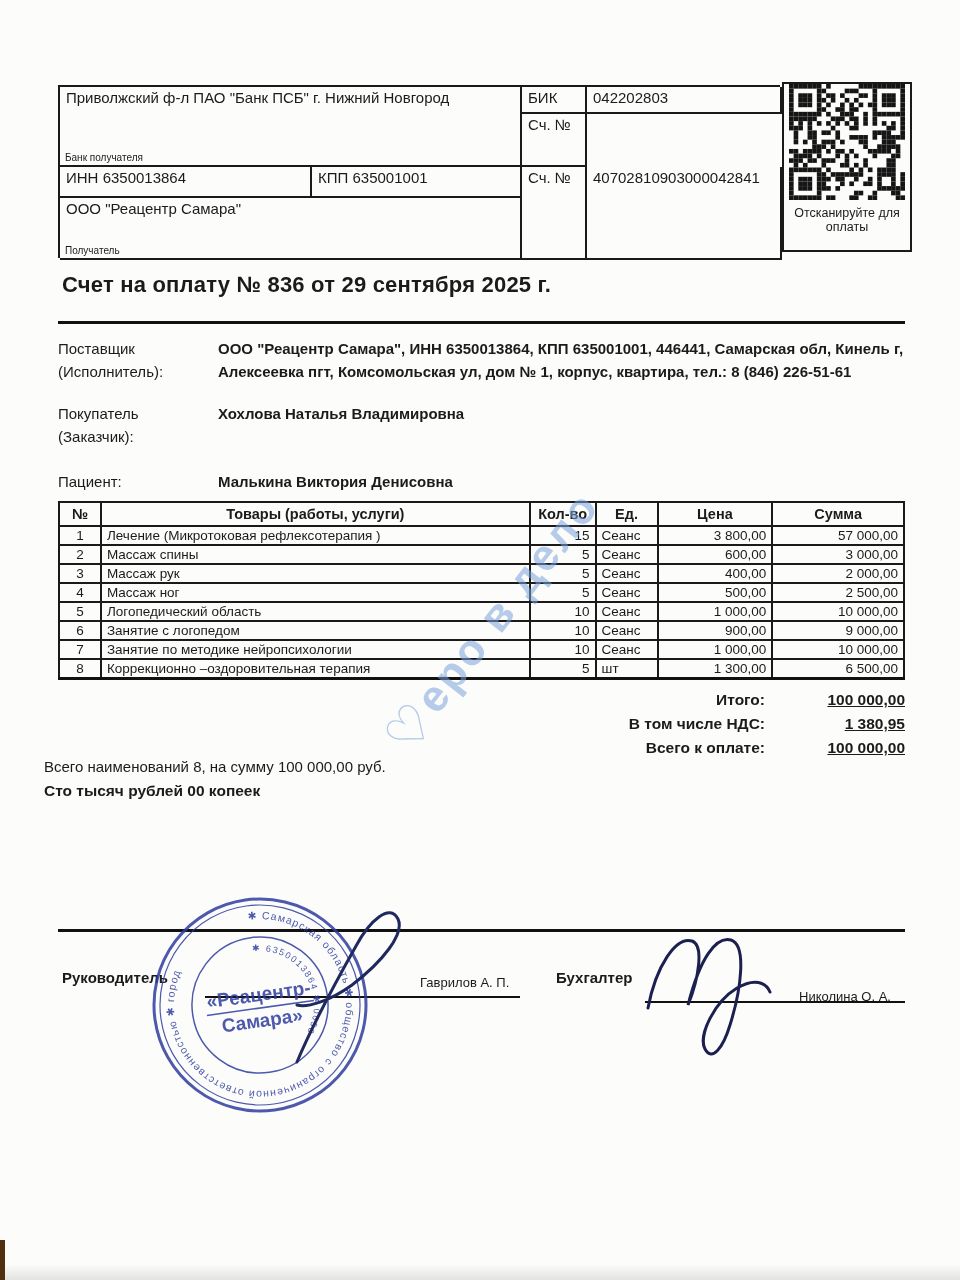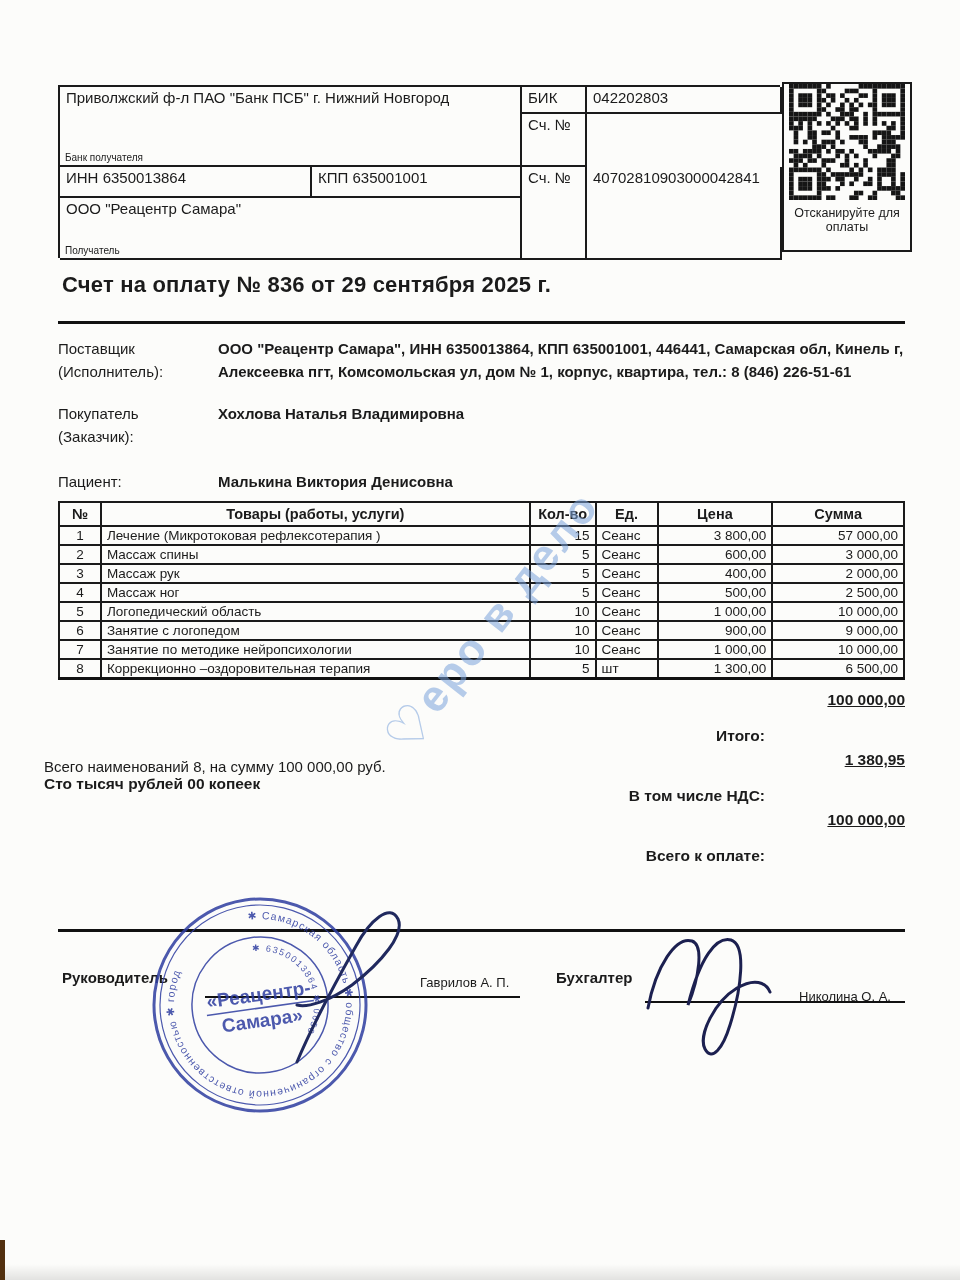--- a/index.html
+++ b/index.html
@@ -55,25 +55,25 @@
   
   .items { position:absolute; left:58px; top:501px; width:847px; border-collapse:collapse; font-size:13.5px; }
   .items th, .items td { border:2px solid #1a1a1a; padding:1px 5px; }
   .items th { font-size:14.5px; font-weight:bold; text-align:center; height:24px; }
   .items td { height:19px; }
   .items tr:last-child td { border-bottom:3px solid #111; }
   td.a-c { text-align:center; } td.a-l { text-align:left; } td.a-r { text-align:right; }
   
   .totals { position:absolute; left:58px; top:688px; width:847px; font-size:15.5px; font-weight:bold; }
   .total-row { display:flex; justify-content:flex-end; line-height:24px; }
-  .total-label { text-align:right;margin-top:36px; }
+  .total-label { text-align:right; }
   .total-value { width:140px; text-align:right;text-decoration:underline; }
   
   .summary { position:absolute; left:44px; top:758px; font-size:15px; }
-  .summary .words { font-weight:bold; font-size:15.5px; }
+  .summary .words { font-weight:bold; font-size:15.5px; margin-top:7px; }
   
   .sig-label { position:absolute; font-size:15px; font-weight:bold; }
   .sig-label.dir { left:62px; top:969px; }
   .sig-label.acc { left:556px; top:969px;text-align:right; }
   .sig-line { position:absolute; height:2px; background:#111; }
   .sig-line.l1 { left:205px; top:996px; width:315px; }
   .sig-line.l2 { left:645px; top:1001px; width:260px; }
   .sig-name { position:absolute; font-size:13px; }
   .sig-name.n1 { left:420px; top:975px; }
   .sig-name.n2 { left:799px; top:982px;margin-top:7px; }

